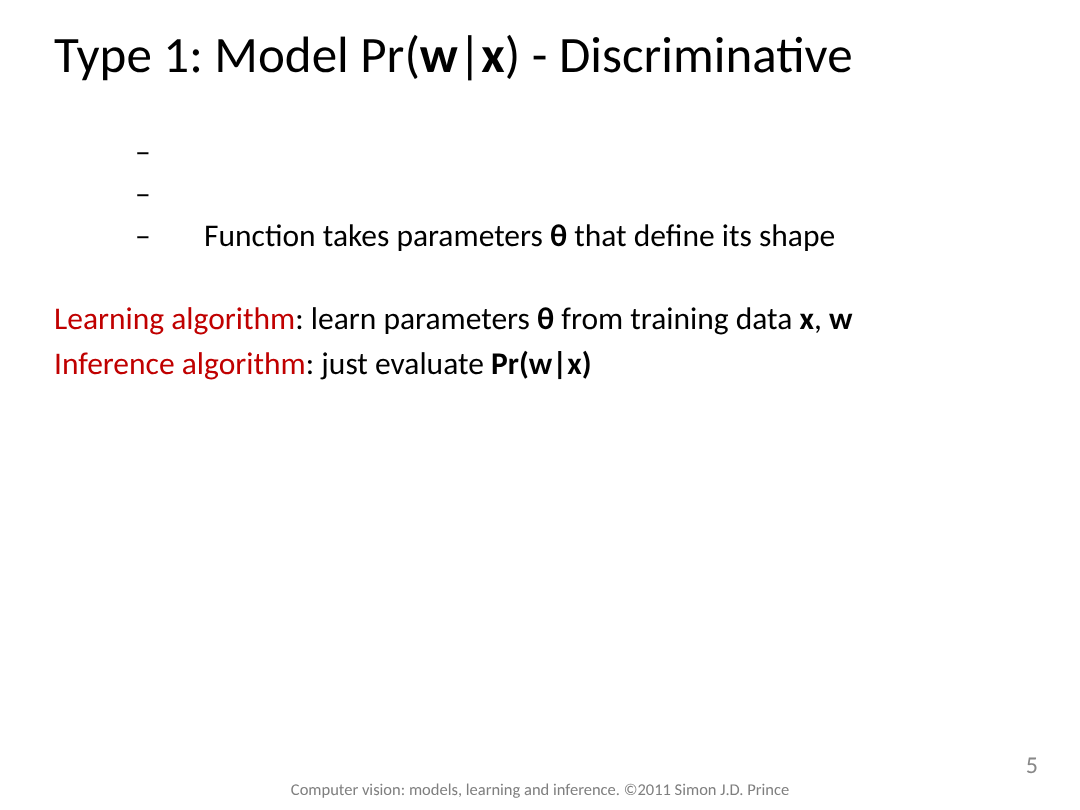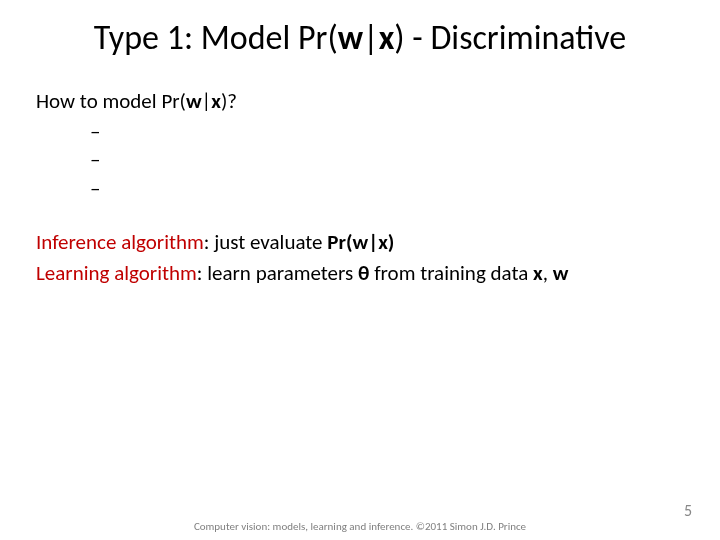--- a/index.html
+++ b/index.html
@@ -5,21 +5,20 @@
   * { margin: 0; padding: 0; box-sizing: border-box; }
   html, body { width: 720px; height: 540px; }
   body {
     font-family: Calibri, "Segoe UI", Arial, sans-serif;
     background: #fff;
     color: #000;
     position: relative;
     padding: 18px 36px 0 36px;
   }
   .title {
-    text-align: center;
     font-size: 34px;
     line-height: 1.2;
     font-weight: 400;
     margin-bottom: 28px;
   }
   .content {
     font-size: 21px;
     line-height: 1.35;
   }
   .question { margin-bottom: 2px; }
@@ -53,42 +52,40 @@
 </style>
 </head>
 <body>
 
 <div class="title">
   <span>Type 1:  Model Pr(</span><span class="bold">w</span><span>|</span><span class="bold">x</span><span>)  - Discriminative</span>
 </div>
 
 <div class="content">
 
-  <div class="question">
-    <span>How to model Pr(</span><span class="bold">w</span><span>|</span><span class="bold">x</span><span>)?</span>
-  </div>
 
   <div class="bullets">
     <div class="bullet-row">
       <div class="dash">–</div>
     </div>
     <div class="bullet-row">
       <div class="dash">–</div>
     </div>
     <div class="bullet-row">
       <div class="dash">–</div>
+      <div><span>Function takes parameters </span><span class="bold">θ</span><span> that define its shape</span></div>
     </div>
   </div>
 
   <div class="para">
-    <span class="red">Inference algorithm</span><span>:  just evaluate </span><span class="bold">Pr(w|x)</span>
+    <span class="red">Learning algorithm</span><span>:  learn parameters </span><span class="bold">θ</span><span> from training data </span><span class="bold">x</span><span>, </span><span class="bold">w</span>
   </div>
 
   <div class="para">
-    <span class="red">Learning algorithm</span><span>:  learn parameters </span><span class="bold">θ</span><span> from training data </span><span class="bold">x</span><span>, </span><span class="bold">w</span>
+    <span class="red">Inference algorithm</span><span>:  just evaluate </span><span class="bold">Pr(w|x)</span>
   </div>
 
 </div>
 
 <div class="footer">
   <div class="footer-text">Computer vision: models, learning and inference.  ©2011 Simon J.D. Prince</div>
   <div class="page-num">5</div>
 </div>
 
 </body></html>

